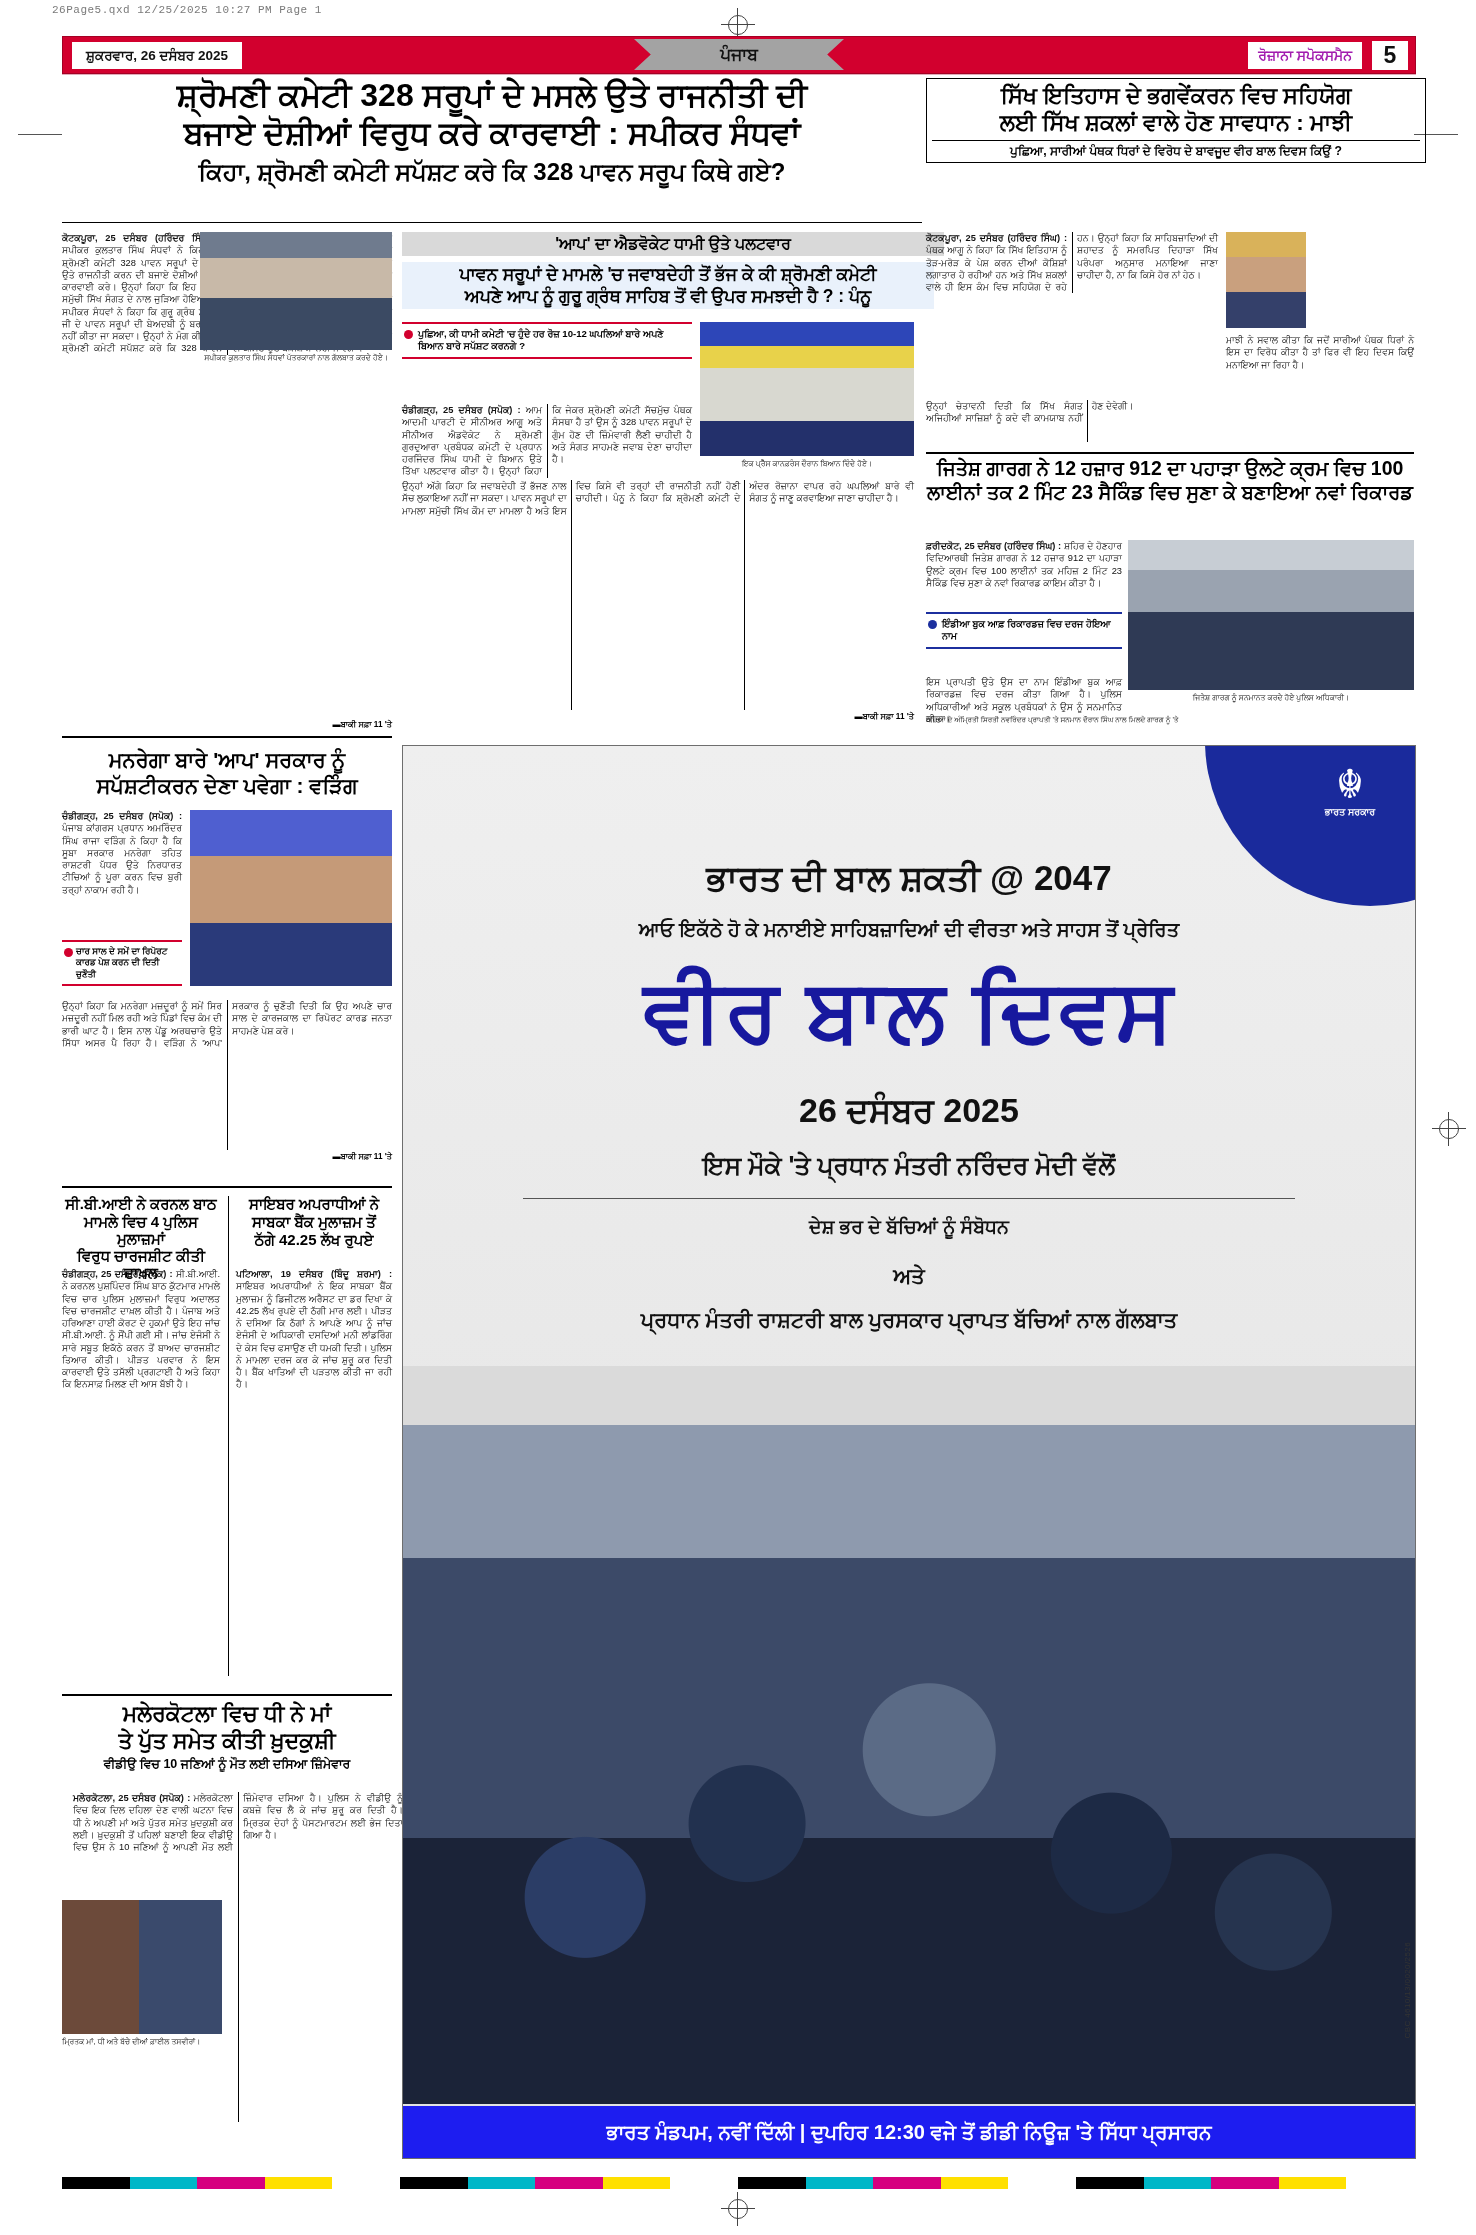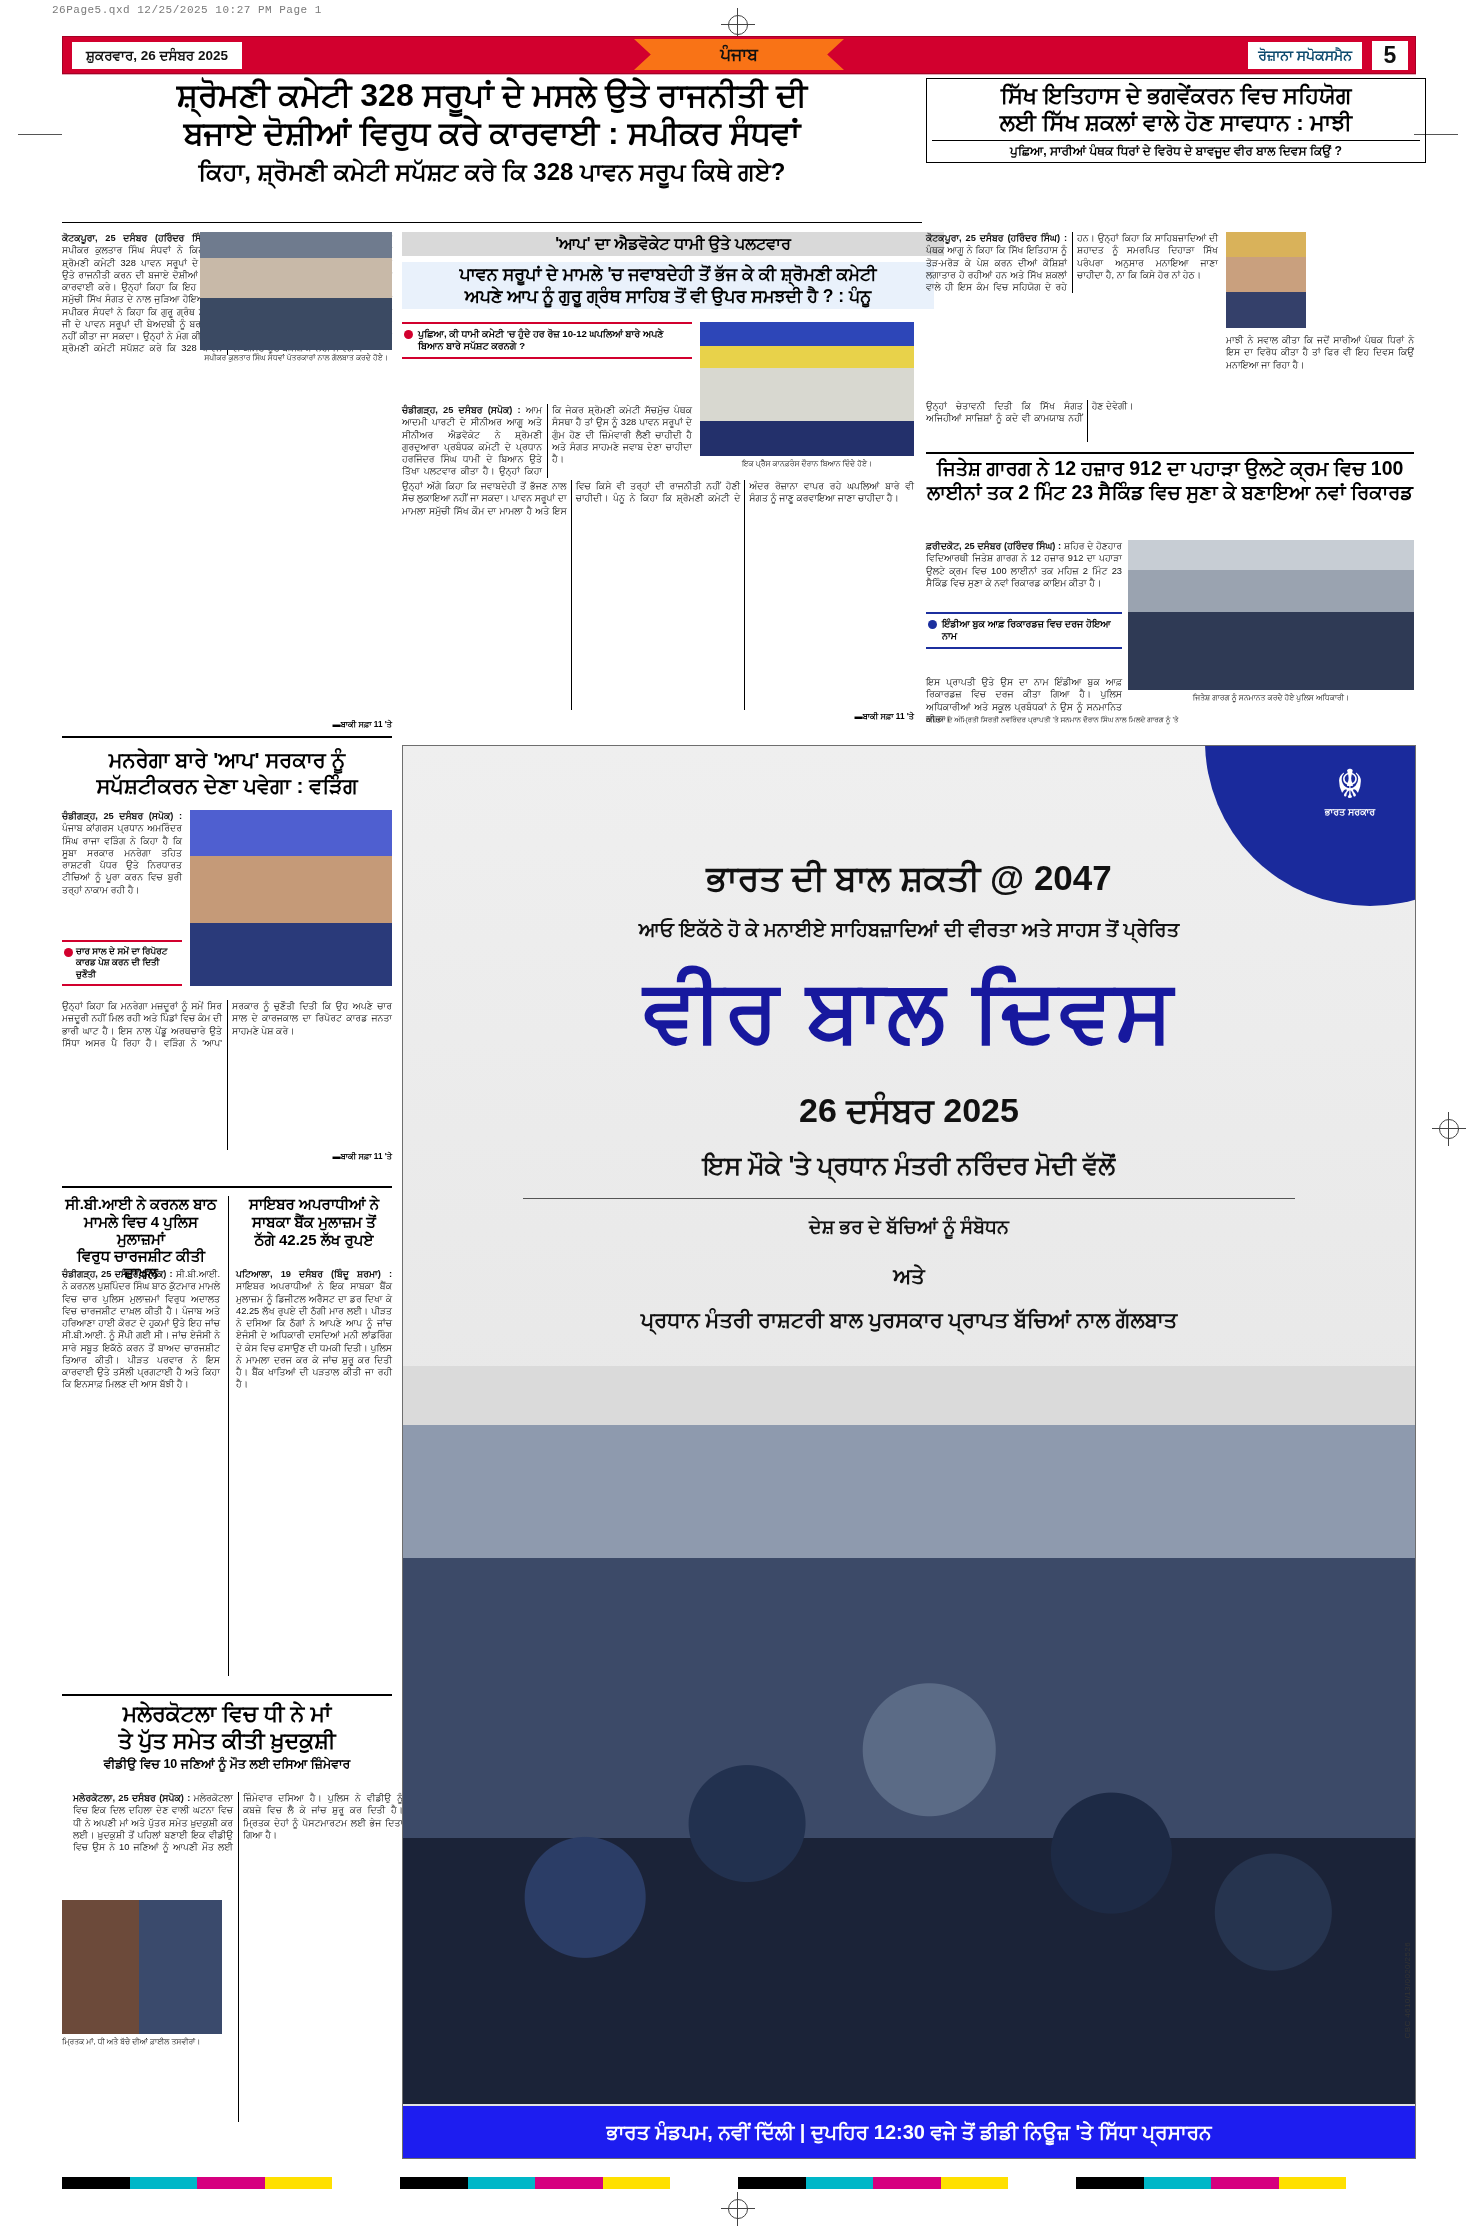--- a/index.html
+++ b/index.html
@@ -24,30 +24,30 @@
     position:absolute;left:62px;top:36px;width:1352px;height:36px;
     background:#d2002e;border:1px solid #a40024;
     box-shadow:0 1px 0 #e0aab8;
   }
   .masthead .datebox{
     position:absolute;left:8px;top:4px;height:27px;background:#fff;border:1px solid #d2002e;
     display:flex;align-items:center;padding:0 14px;
   }
   .masthead .datebox span{font-size:13.5px;font-weight:bold;color:#111;white-space:nowrap;}
   .masthead .centertab{
-    position:absolute;left:50%;transform:translateX(-50%);top:2px;width:210px;height:31px;background:#f97316;
+    position:absolute;left:50%;transform:translateX(-50%);top:2px;width:210px;height:31px;background:#a3a3a3;
     display:flex;align-items:center;justify-content:center;
     clip-path:polygon(0 0,100% 0,92% 50%,100% 100%,0 100%,8% 50%);
   }
   .masthead .centertab span{font-size:17px;font-weight:bold;color:#111;}
   .masthead .brandbox{
     position:absolute;right:52px;top:4px;height:27px;background:#fff;border:1px solid #d2002e;
     display:flex;align-items:center;padding:0 10px;
   }
-  .masthead .brandbox span{font-size:14px;font-weight:bold;color:#0c4a6e;white-space:nowrap;}
+  .masthead .brandbox span{font-size:14px;font-weight:bold;color:#a21caf;white-space:nowrap;}
   .masthead .pagenum{
     position:absolute;right:6px;top:3px;width:36px;height:29px;background:#fff;
     display:flex;align-items:center;justify-content:center;border:1px solid #d2002e;
   }
   .masthead .pagenum span{font-size:23px;font-weight:bold;color:#111;line-height:1;}
 
   
   .hl{font-weight:bold;color:#000;line-height:1.12;text-align:center;}
   .sub{font-weight:bold;color:#000;line-height:1.15;text-align:center;}
   .body-col{

